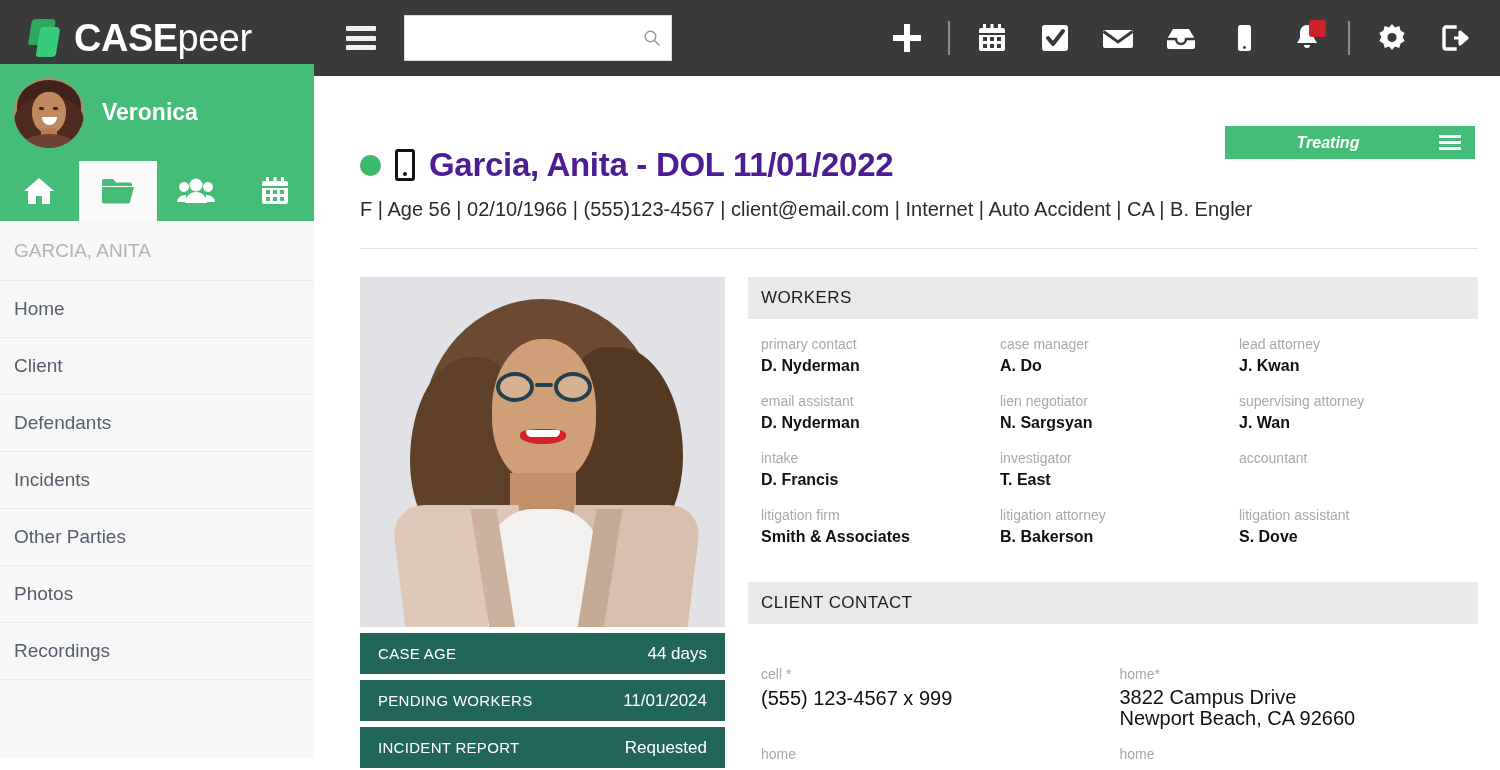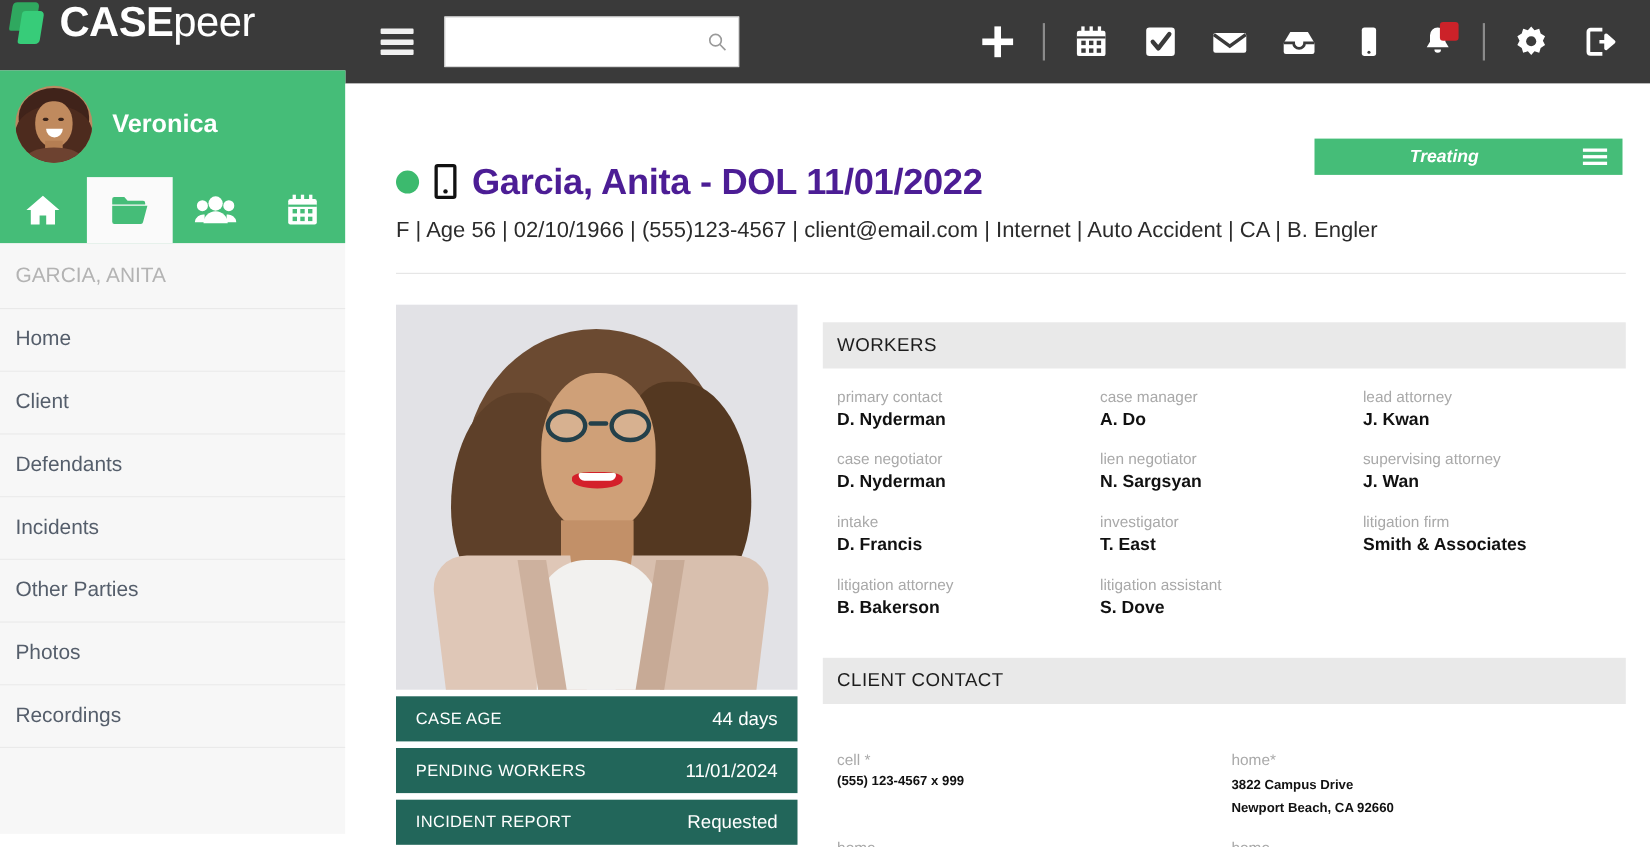--- a/index.html
+++ b/index.html
@@ -12,21 +12,21 @@
 
   
   .topbar {
     position: absolute; top: 0; left: 0;
     width: 1500px; height: 76px;
     background: #3a3a3a;
     display: flex; align-items: center;
   }
   .brand {
     width: 314px; height: 76px;
-    display: flex; align-items: flex-start; padding-left: 8px;
+    display: flex; align-items: center; padding-left: 28px;
   }
   .brand-logo { width: 38px; height: 42px; position: relative; margin-right: 8px; }
   .brand-logo .shape-a {
     position: absolute; left: 2px; top: 2px;
     width: 24px; height: 26px; background: #2fa85f;
     transform: skewX(-9deg);
     border-radius: 4px 4px 2px 2px;
   }
   .brand-logo .shape-b {
     position: absolute; left: 10px; top: 10px;
@@ -139,21 +139,21 @@
   }
 
   
   .main {
     position: absolute; top: 76px; left: 314px;
     width: 1186px; height: 694px;
     background: #ffffff;
   }
   .status-pill {
     position: absolute; right: 25px; top: 50px;
-    width: 280px; height: 33px; background: #45bd78;
+    width: 250px; height: 33px; background: #45bd78;
     display: flex; align-items: center; cursor: pointer;
   }
   .status-pill .label {
     flex: 1; text-align: center; color: #ffffff;
     font-style: italic; font-size: 16px; font-weight: bold;
   }
   .status-pill .bars {
     width: 44px; display: flex; flex-direction: column; gap: 3px;
     align-items: center; padding-right: 6px;
   }
@@ -248,33 +248,33 @@
     padding: 0 18px; color: #ffffff; cursor: pointer;
   }
   .info-bar .k { font-size: 15px; letter-spacing: 0.3px; }
   .info-bar .v { font-size: 17px; }
   .info-bar:first-of-type { margin-top: 17px; }
 
   
   .panel-col { position: absolute; left: 434px; top: 201px; width: 730px; }
   .panel-head {
     background: #e9e9e9; height: 42px; display: flex; align-items: center;
-    padding-left: 13px; font-size: 17px; color: #1d1d1d; letter-spacing: 0.4px; margin-top: 16px;
+    padding-left: 13px; font-size: 17px; color: #1d1d1d; letter-spacing: 0.4px;
   }
   .grid3 {
     display: grid; grid-template-columns: repeat(3, 1fr);
     padding: 17px 0 0 13px; row-gap: 17px;
   }
   .fld .k { font-size: 14px; color: #a9a9a9; margin-bottom: 5px; }
   .fld .v { font-size: 16px; color: #111; font-weight: bold; min-height: 19px; }
   .grid2 {
     display: grid; grid-template-columns: repeat(2, 1fr);
     padding: 42px 0 0 13px; row-gap: 17px;
   }
-  .grid2 .fld .v { font-weight: bold; font-size: 12px; }
+  .grid2 .fld .v { font-weight: normal; font-size: 20px; }
   .grid2 .fld .v div { line-height: 21px; }
 </style>
 </head>
 <body>
 
 <div class="topbar">
   <div class="brand">
     <div class="brand-logo">
       <div class="shape-a"></div>
         <div class="shape-b"></div>
@@ -504,38 +504,42 @@
       </div>
       <div class="fld">
         <div class="k">case manager</div>
         <div class="v">A. Do</div>
       </div>
       <div class="fld">
         <div class="k">lead attorney</div>
         <div class="v">J. Kwan</div>
       </div>
       <div class="fld">
-        <div class="k">case negotiator</div>
+        <div class="k">email assistant</div>
         <div class="v">D. Nyderman</div>
       </div>
       <div class="fld">
         <div class="k">lien negotiator</div>
         <div class="v">N. Sargsyan</div>
       </div>
       <div class="fld">
         <div class="k">supervising attorney</div>
         <div class="v">J. Wan</div>
       </div>
       <div class="fld">
         <div class="k">intake</div>
         <div class="v">D. Francis</div>
       </div>
       <div class="fld">
         <div class="k">investigator</div>
         <div class="v">T. East</div>
+      </div>
+      <div class="fld">
+        <div class="k">accountant</div>
+        <div class="v"></div>
       </div>
       <div class="fld">
         <div class="k">litigation firm</div>
         <div class="v">Smith &amp; Associates</div>
       </div>
       <div class="fld">
         <div class="k">litigation attorney</div>
         <div class="v">B. Bakerson</div>
       </div>
       <div class="fld">

